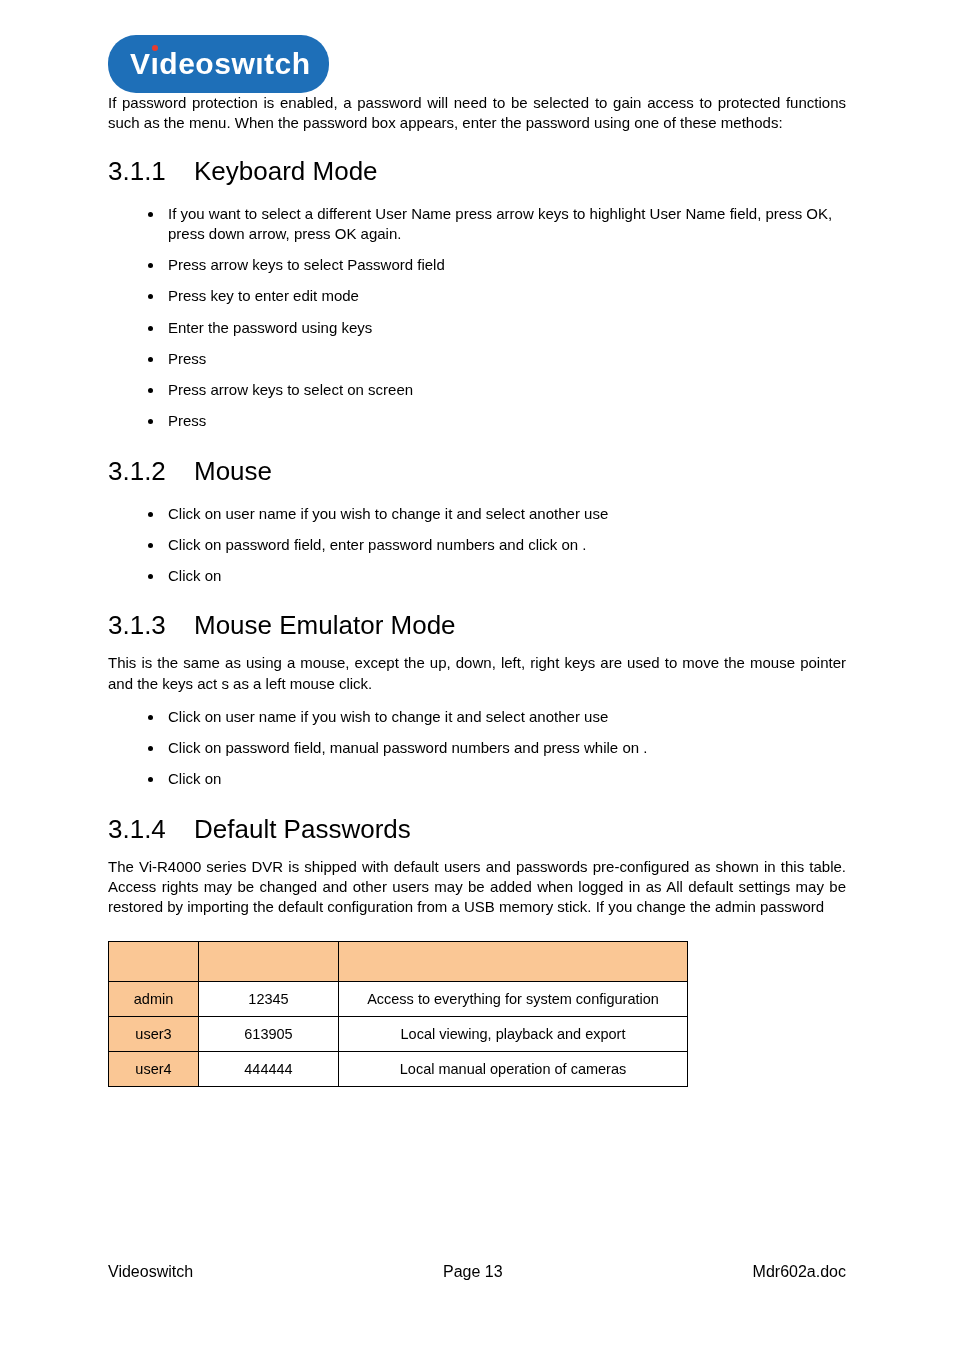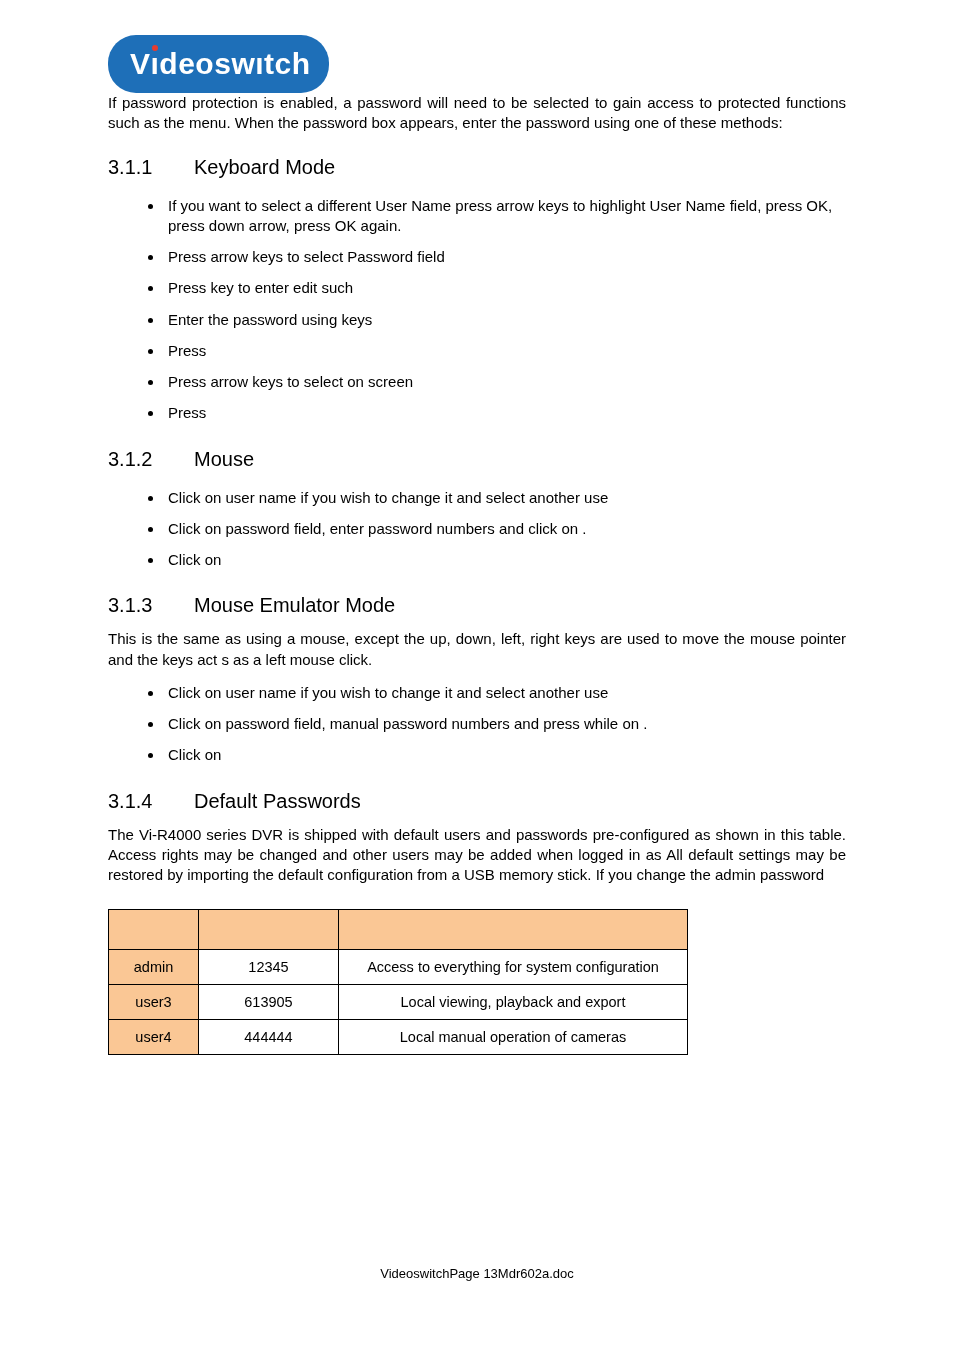--- a/index.html
+++ b/index.html
@@ -34,21 +34,21 @@
     background: #e63c2f;
     border-radius: 50%;
   }
   .intro {
     font-size: 15px;
     text-align: justify;
     line-height: 1.35;
     margin-bottom: 22px;
   }
   h2.section {
-    font-size: 20px;
+    font-size: 26px;
     font-weight: normal;
     margin: 8px 0 12px 0;
   }
   h2.section .num { display: inline-block; min-width: 86px; }
   ul.bullets {
     list-style: disc;
     padding-left: 56px;
     margin: 4px 0 18px 0;
   }
   ul.bullets li {
@@ -77,42 +77,42 @@
   }
   table.pw th { background: #fac795; height: 40px; }
   table.pw td.u { background: #fac795; width: 90px; }
   table.pw td.p { width: 140px; }
   .footer {
     position: absolute;
     bottom: 70px;
     left: 108px;
     right: 108px;
     display: flex;
-    justify-content: center;
-    font-size: 13px;
+    justify-content: space-between;
+    font-size: 16px;
   }
 </style>
 </head>
 <body>
 
 
 
 <div class="logo">
   <span>V</span><span class="dot-i">ı</span><span>deoswıtch</span>
 </div>
 
 <p class="intro">If password protection is enabled, a password will need to be selected to gain access to protected functions such as the menu. When the password box appears, enter the password using one of these methods:</p>
 
 <h2 class="section">
   <span class="num">3.1.1</span><span>Keyboard Mode</span>
 </h2>
 <ul class="bullets">
   <li>If you want to select a different User Name press arrow keys to highlight User Name field, press OK, press down arrow, press OK again.</li>
   <li>Press arrow keys to select Password field</li>
-  <li>Press        key to enter edit such</li>
+  <li>Press        key to enter edit mode</li>
   <li>Enter the password  using      keys</li>
   <li>Press</li>
   <li>Press arrow keys to select       on screen</li>
   <li>Press</li>
 </ul>
 
 <h2 class="section">
   <span class="num">3.1.2</span><span>Mouse</span>
 </h2>
 <ul class="bullets">

